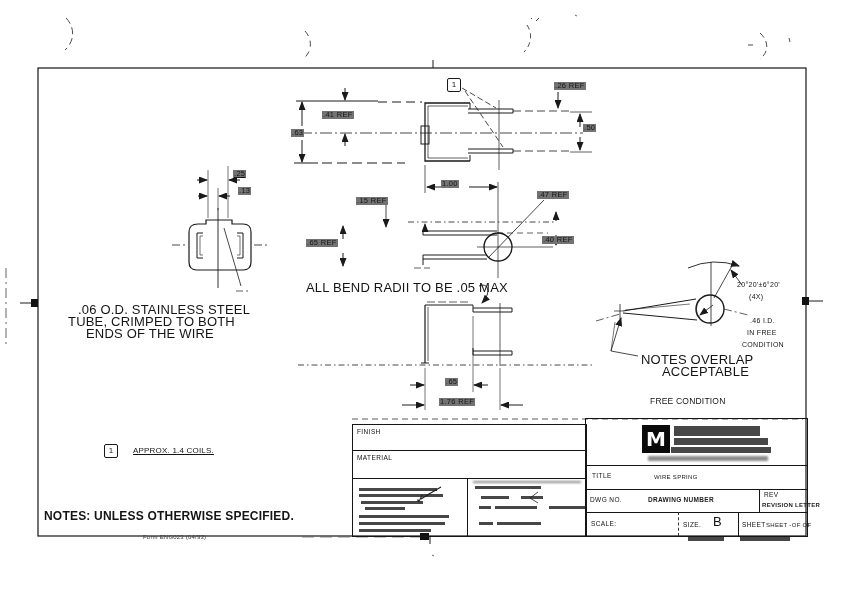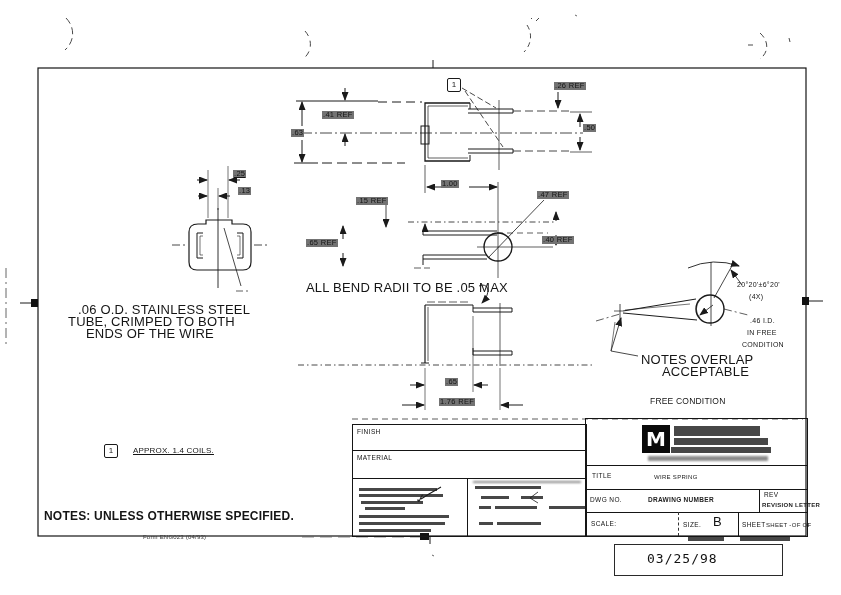--- a/index.html
+++ b/index.html
@@ -299,17 +299,14 @@
       <span style="position:absolute;left:127px;top:3px;font-size:13px;line-height:1;color:#111;">B</span>
       <div class="cell-div" style="left:152px;"></div>
       <span class="tb-lbl" style="left:156px;top:10px;">SHEET</span>
       <span class="tb-val" style="left:180px;top:10px;font-size:6px;">SHEET -OF OF</span>
     </div>
   </div>
 
   <div class="smudge" style="left:688px;top:537px;width:36px;height:4px;"></div>
   <div class="smudge" style="left:740px;top:537px;width:50px;height:4px;"></div>
 
-  <div class="datebox" style="left:614px;top:544px;width:167px;height:30px;">
-    <span class="datetxt" style="left:32px;top:7px;">03/25/98</span>
-  </div>
 
 </div>
 
 </body></html>

